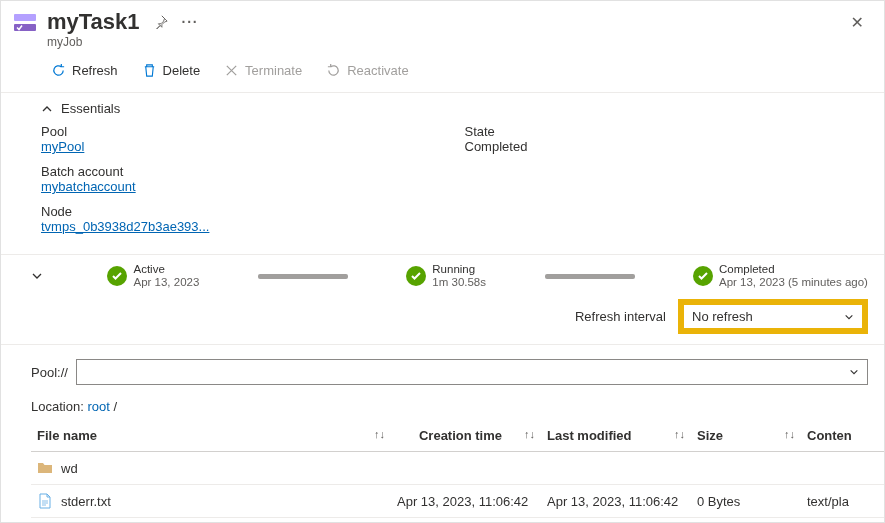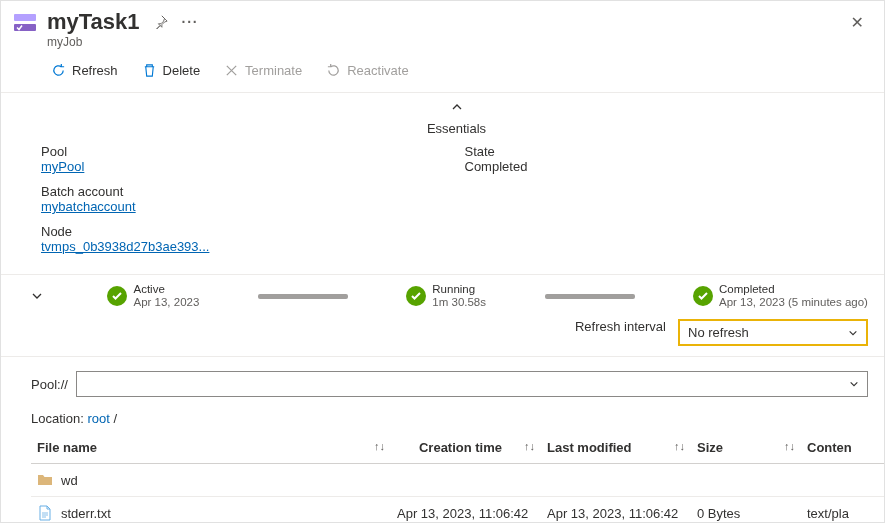--- a/index.html
+++ b/index.html
@@ -68,21 +68,20 @@
   }
   .toolbar .tb-btn.disabled { color: #a19f9d; cursor: default; }
   .toolbar .tb-btn svg { width: 15px; height: 15px; }
   .toolbar .tb-btn.enabled svg { color: #0078d4; }
   .essentials-hdr {
     display: flex;
     align-items: center;
     gap: 8px;
     padding: 8px 12px 8px 40px;
     cursor: pointer;
-    flex-direction: column;
   }
   .essentials-hdr .chev { width: 12px; height: 12px; }
   .essentials-body {
     display: flex;
     padding: 0 16px 10px 40px;
     gap: 20px;
     border-bottom: 1px solid #edebe9;
   }
   .essentials-body .col { flex: 1; }
   .field { margin-bottom: 10px; }
@@ -110,27 +109,28 @@
   .stage .txt .sub { color: #605e5c; }
   .bar {
     height: 5px;
     width: 90px;
     background: #a19f9d;
     border-radius: 2px;
   }
   .refresh-row {
     display: flex;
     justify-content: flex-end;
+    align-items: center;
     gap: 12px;
     padding: 4px 16px 10px 12px;
     border-bottom: 1px solid #edebe9;
     font-size: 13px;
   }
   .select-box {
-    border: 2px solid #eab308;
+    border: 6px solid #eab308;
     padding: 4px 8px;
     min-width: 190px;
     display: flex;
     justify-content: space-between;
     align-items: center;
     cursor: pointer;
     font-size: 13px;
   }
   .path-row {
     display: flex;

